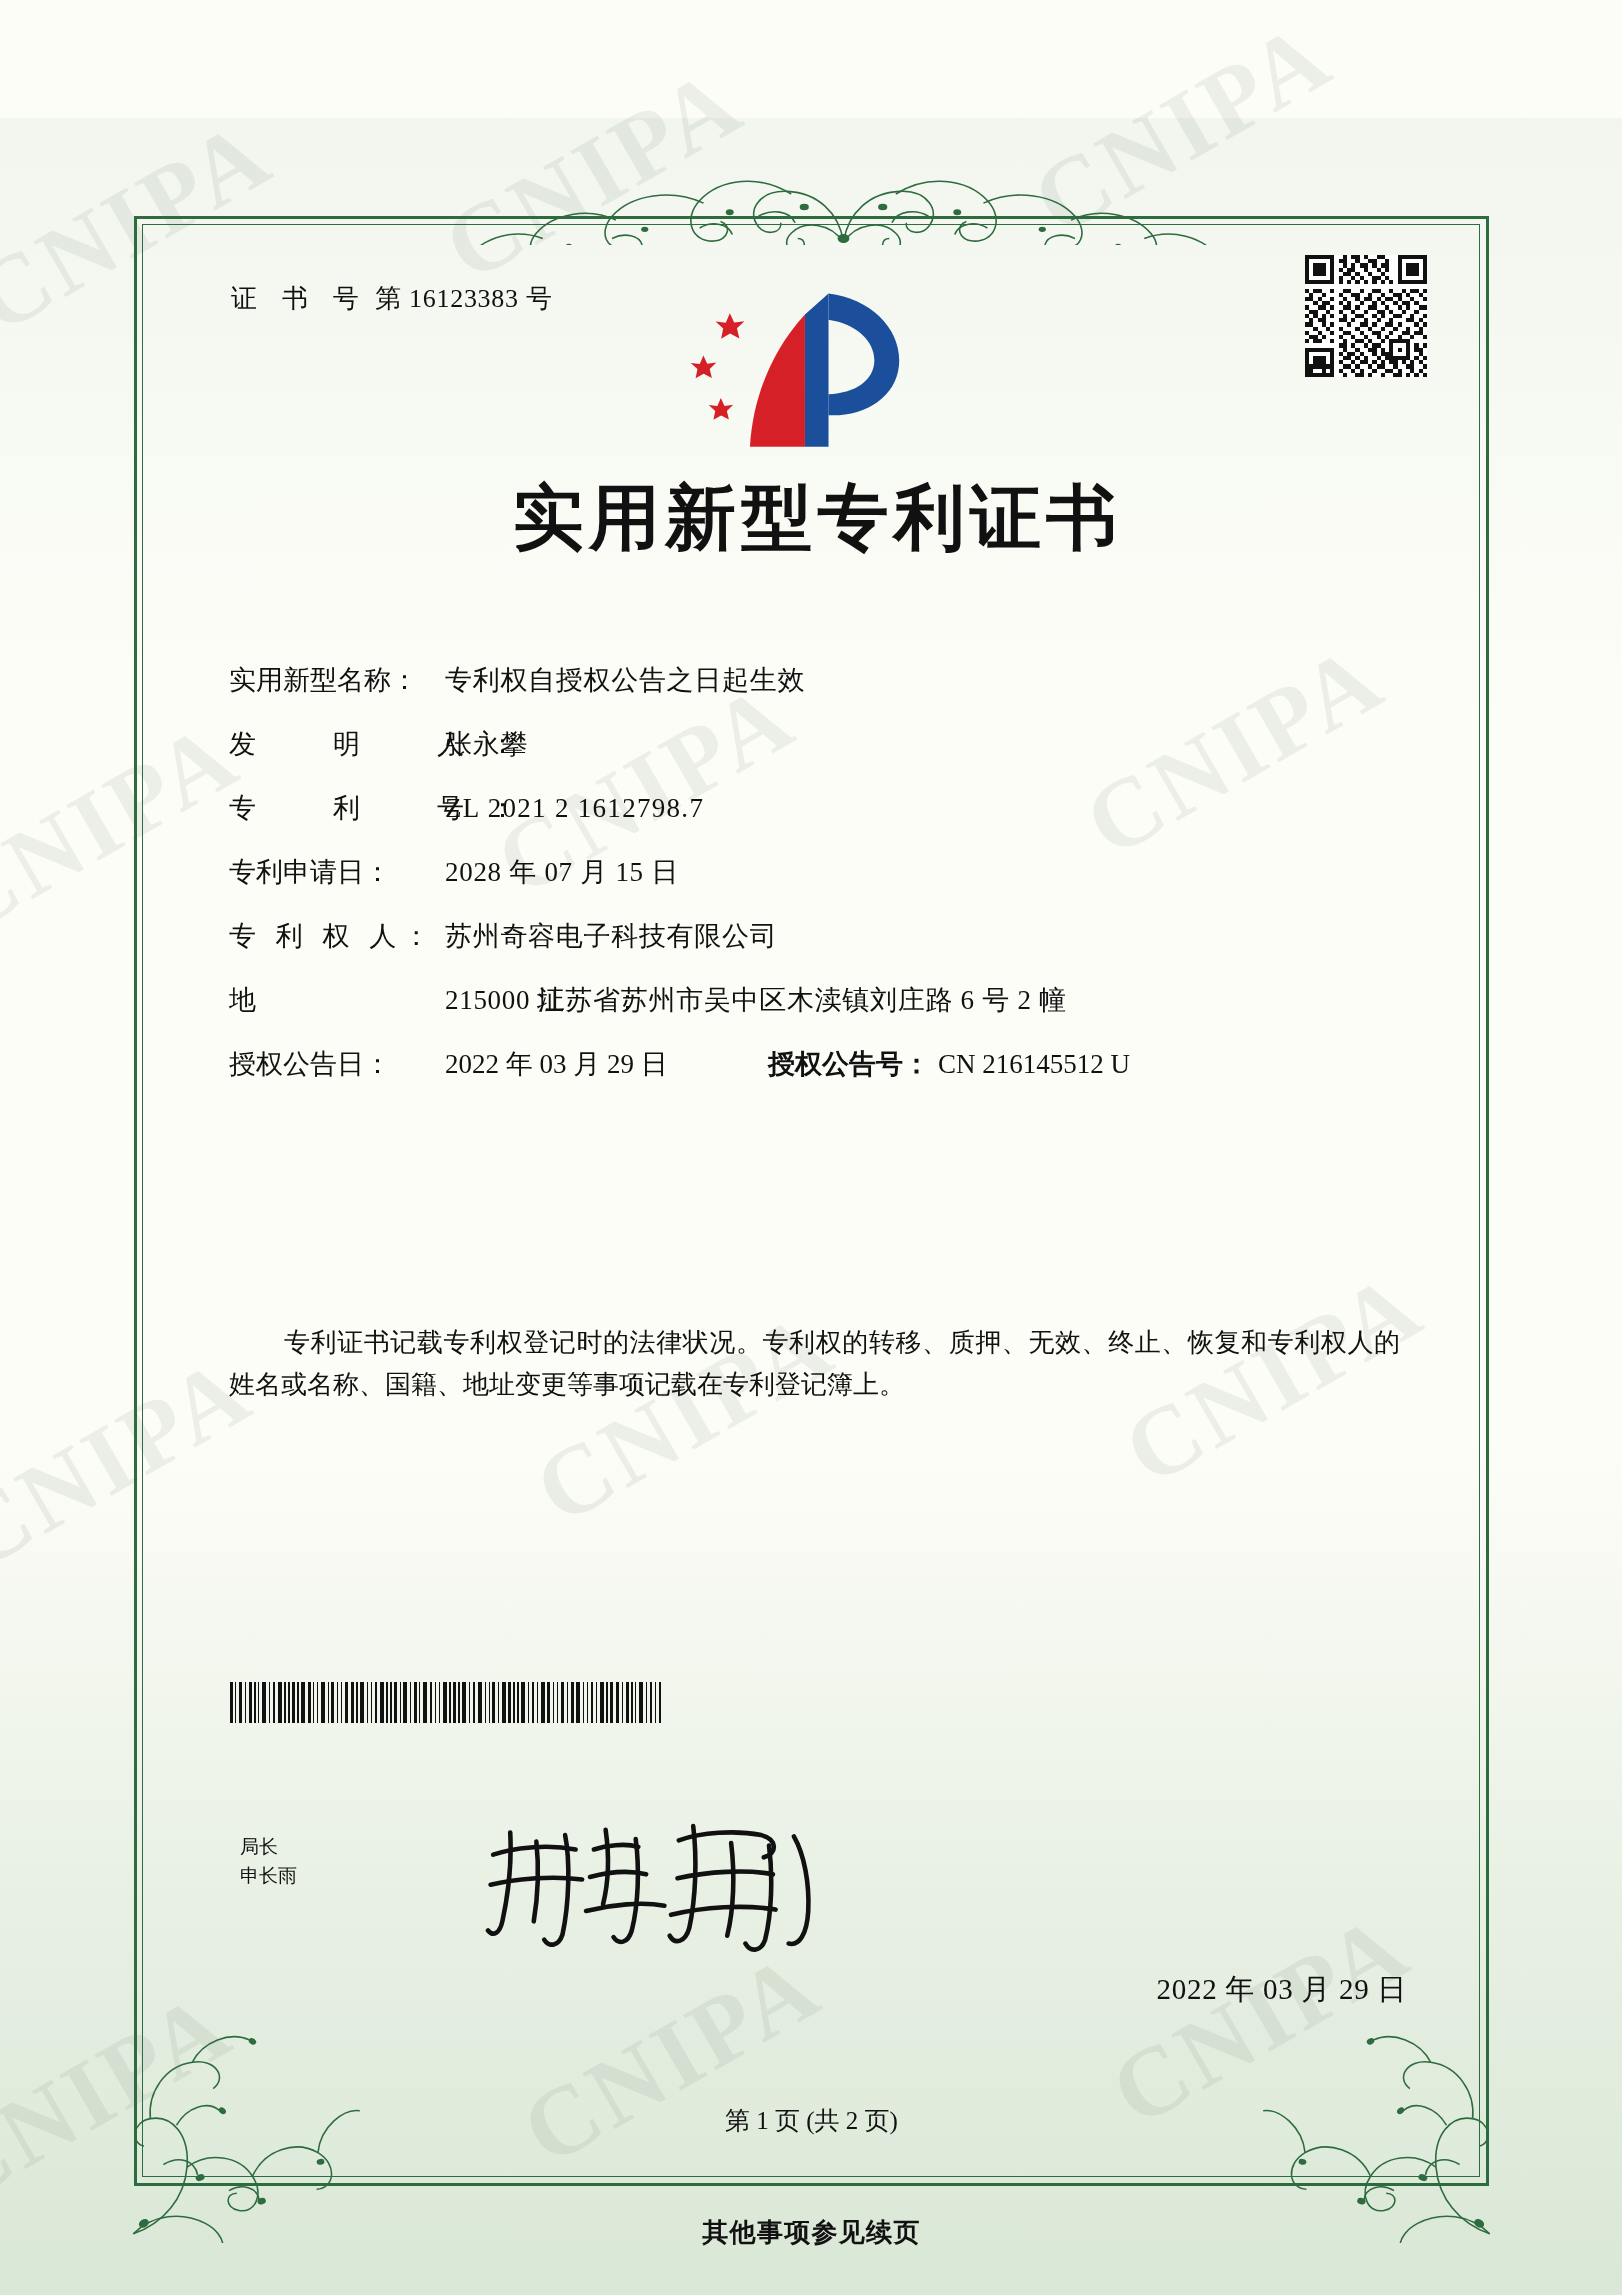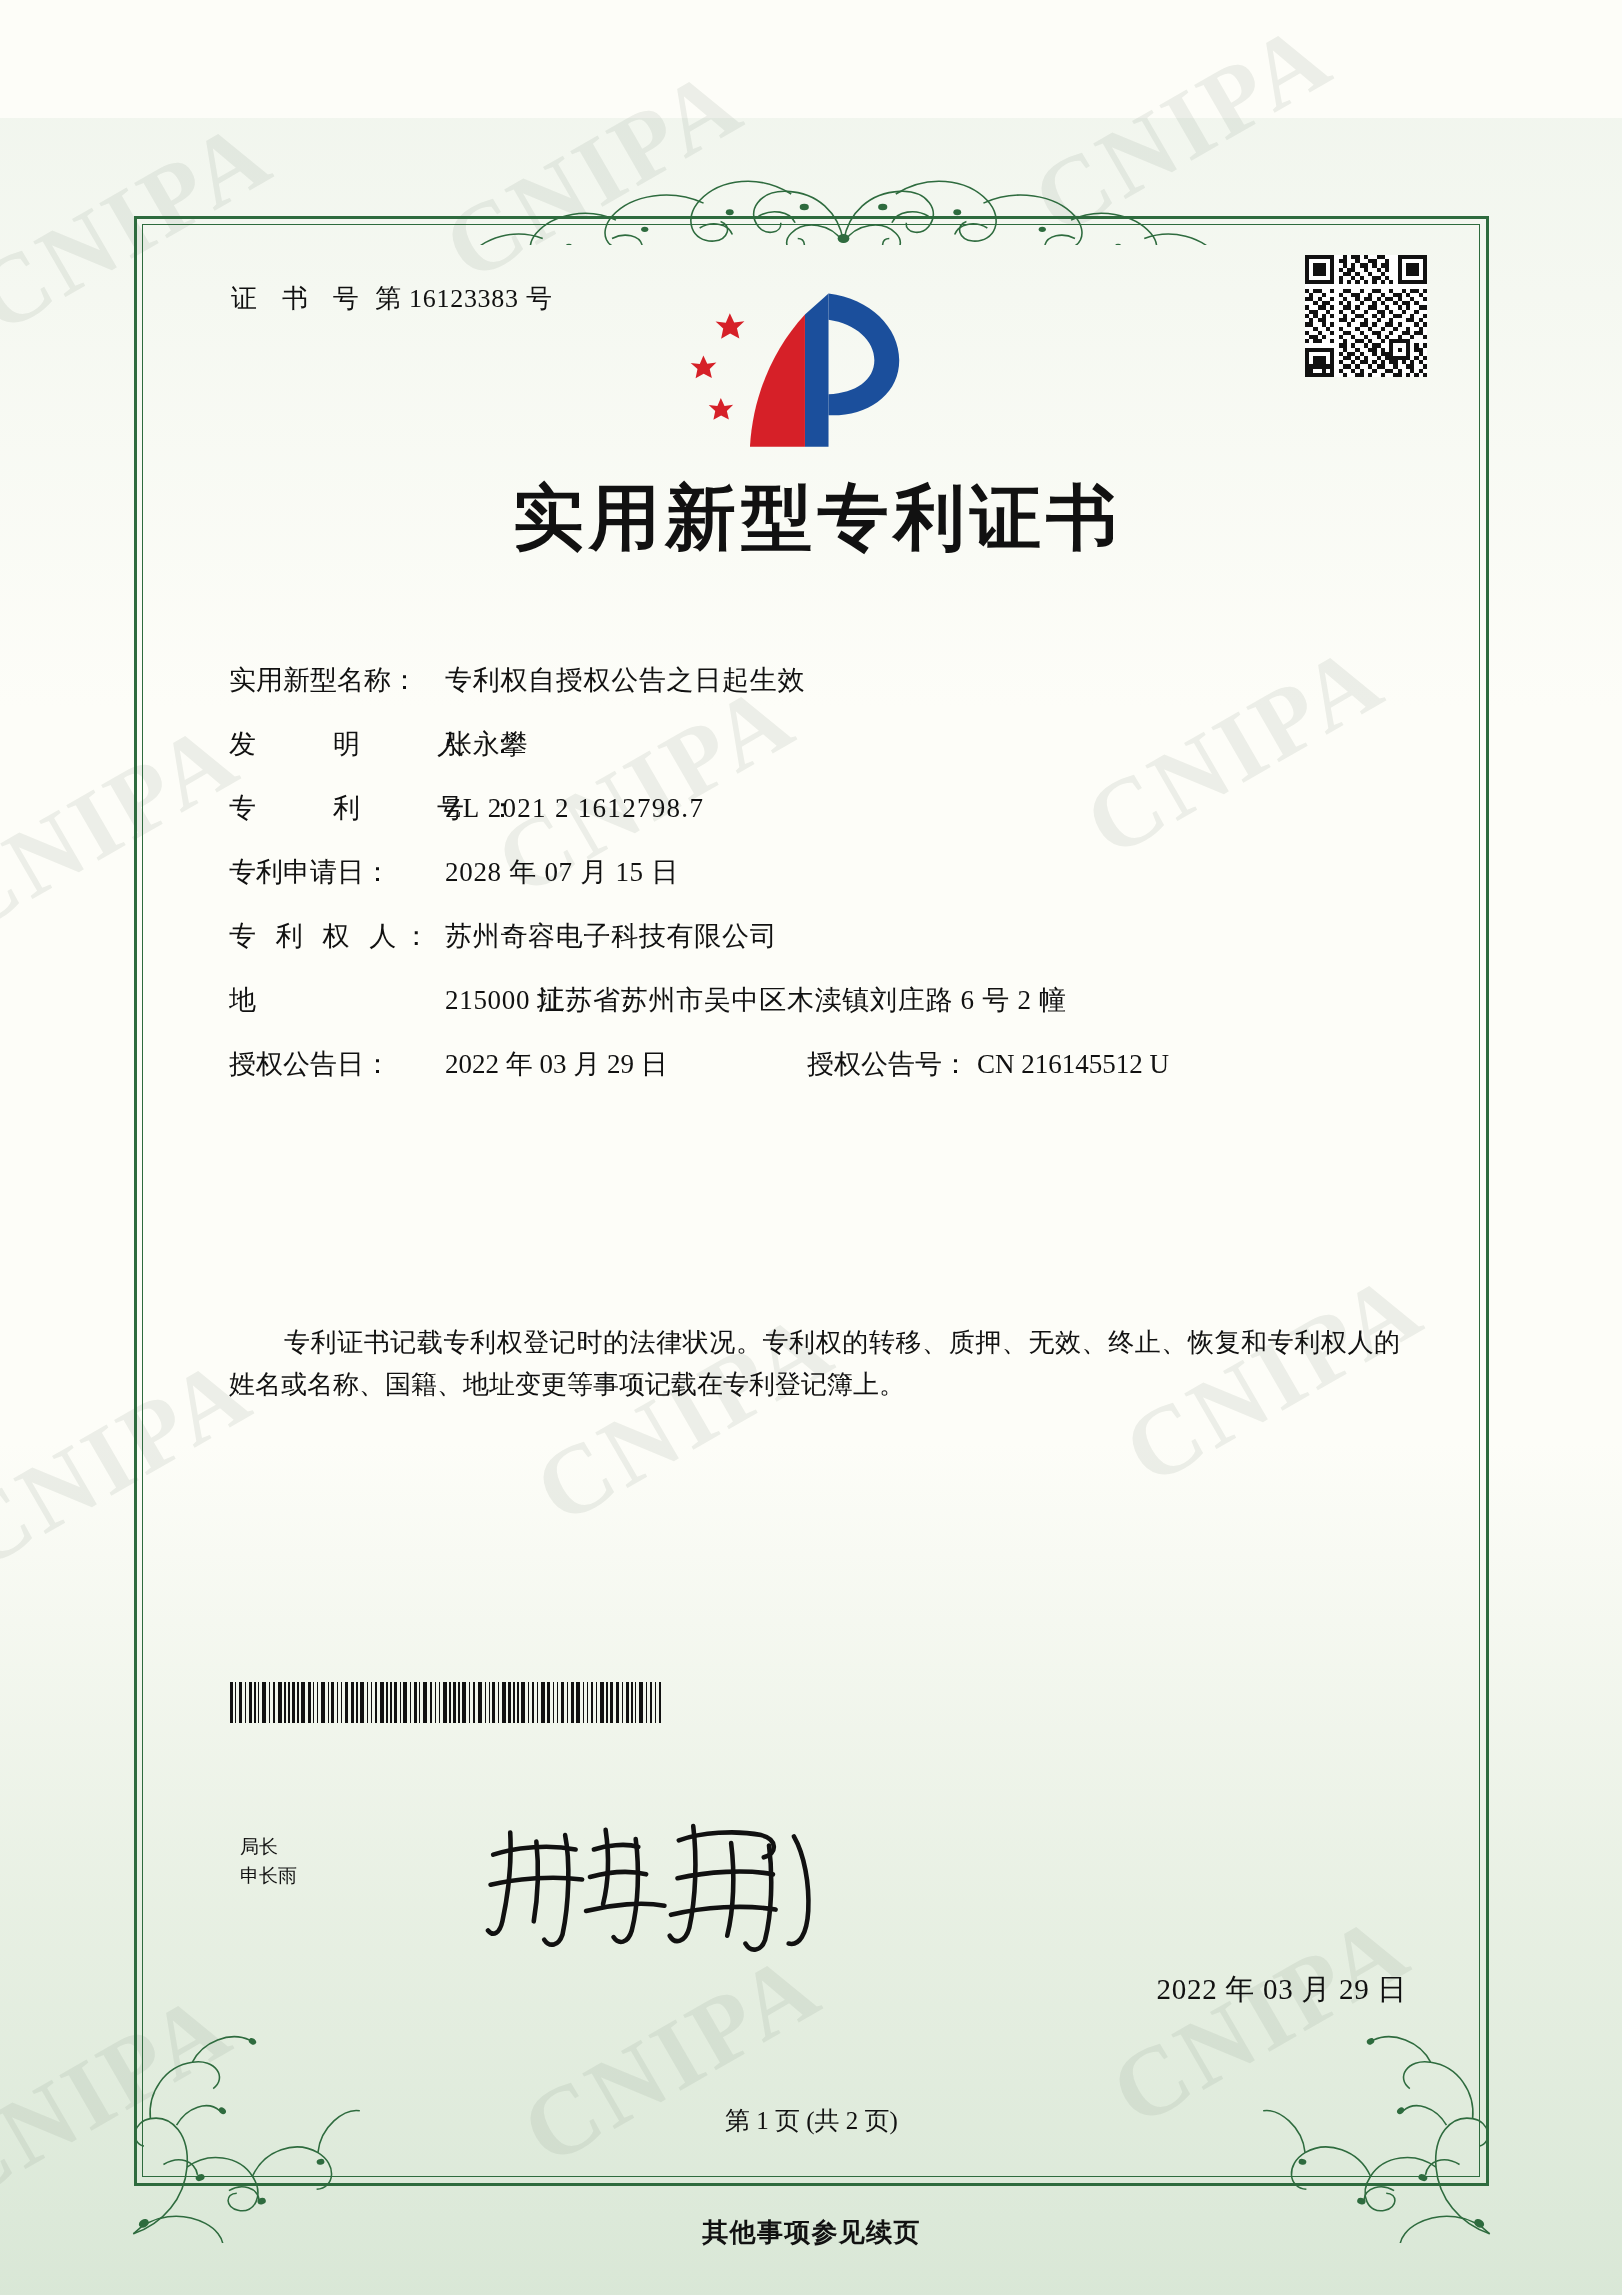--- a/index.html
+++ b/index.html
@@ -167,21 +167,21 @@
   }
 
   .row-pub {
     display: flex;
     align-items: flex-start;
     margin-bottom: 26px;
     white-space: nowrap;
   }
   .row-pub .l1 { width: 216px; flex: 0 0 216px; }
   .row-pub .v1 { width: 281px; flex: 0 0 281px; }
-  .row-pub .l2 { flex: 0 0 auto; margin-left: 81px; }
+  .row-pub .l2 { flex: 0 0 auto; margin-left: 42px; font-weight: bold; }
   .row-pub .v2 { margin-left: 7.9px; }
 
   
   .paras {
     position: absolute;
     left: 229px; top: 1322px;
     width: 1171px;
     font-size: 26px;
     line-height: 1.62;
     text-align: justify;

